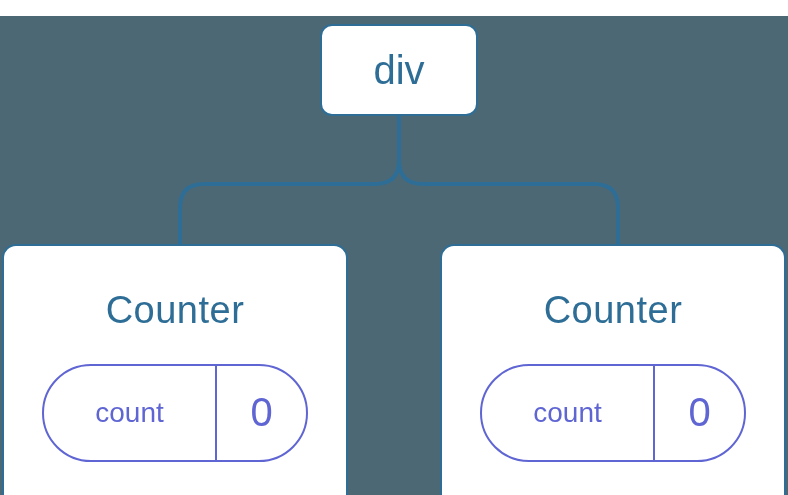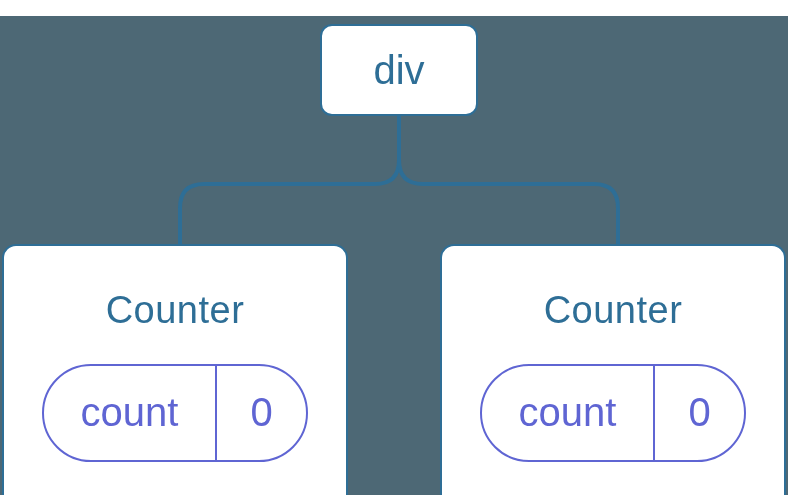--- a/index.html
+++ b/index.html
@@ -78,21 +78,21 @@
     display: flex;
     overflow: hidden;
     background: var(--node-bg);
   }
   .state-key {
     width: 173px;
     display: flex;
     align-items: center;
     justify-content: center;
     border-right: 2px solid var(--purple);
-    font-size: 40px;
+    font-size: 28px;
     color: var(--purple);
   }
   .state-value {
     flex: 1;
     display: flex;
     align-items: center;
     justify-content: center;
     font-size: 40px;
     color: var(--purple);
   }

